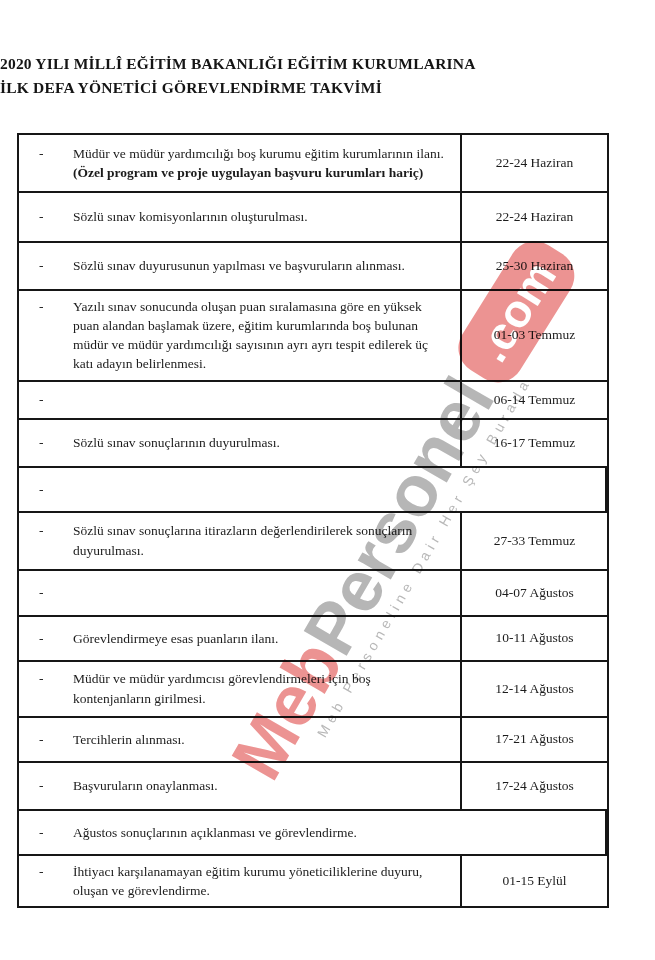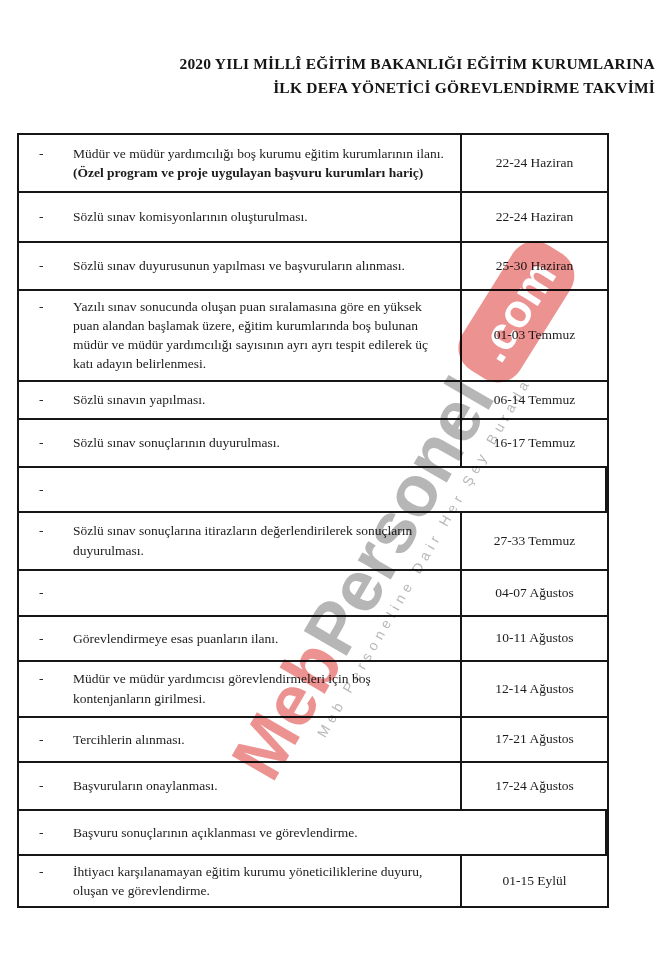--- a/index.html
+++ b/index.html
@@ -8,21 +8,21 @@
     background:#ffffff;
     font-family:"Liberation Serif", serif;
     color:#1c1c1c;
     position:relative;
     overflow:hidden;
   }
   
   .title-block{
     position:absolute;
     top:52px;left:0;right:0;
-    text-align:right;
+    text-align:left;
   }
   .title-line{
     font-weight:bold;
     font-size:15.5px;
     line-height:1.55;
     color:#151515;
     letter-spacing:.2px;
   }
   
   .schedule-table{
@@ -186,21 +186,20 @@
         <span class="task-text">Yazılı sınav sonucunda oluşan puan sıralamasına göre en yüksek puan alandan başlamak üzere, eğitim kurumlarında boş bulunan müdür ve müdür yardımcılığı sayısının ayrı ayrı tespit edilerek üç katı adayın belirlenmesi.</span>
       </div>
     </div>
     <div class="cell-date">01-03 Temmuz</div>
   </div>
 
   <div class="t-row">
     <div class="cell-desc">
       <div class="desc-line">
         <span class="dash">-</span>
-        <span class="task-text">Sözlü sınavın yapılması.</span>
       </div>
     </div>
     <div class="cell-date">06-14 Temmuz</div>
   </div>
 
   <div class="t-row">
     <div class="cell-desc">
       <div class="desc-line">
         <span class="dash">-</span>
         <span class="task-text">Sözlü sınav sonuçlarının duyurulması.</span>
@@ -273,21 +272,21 @@
         <span class="task-text">Başvuruların onaylanması.</span>
       </div>
     </div>
     <div class="cell-date">17-24 Ağustos</div>
   </div>
 
   <div class="t-row">
     <div class="cell-desc">
       <div class="desc-line">
         <span class="dash">-</span>
-        <span class="task-text">Başvuru sonuçlarının açıklanması ve görevlendirme.</span>
+        <span class="task-text">Ağustos sonuçlarının açıklanması ve görevlendirme.</span>
       </div>
     </div>
   </div>
 
   <div class="t-row">
     <div class="cell-desc">
       <div class="desc-line">
         <span class="dash">-</span>
         <span class="task-text">İhtiyacı karşılanamayan eğitim kurumu yöneticiliklerine duyuru, oluşan ve görevlendirme.</span>
       </div>

